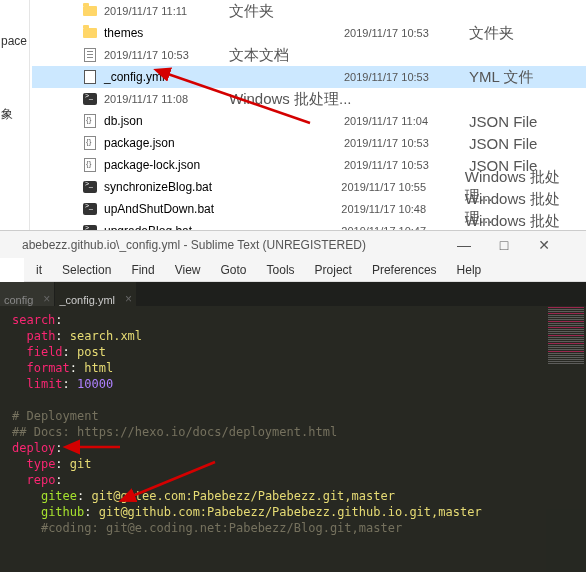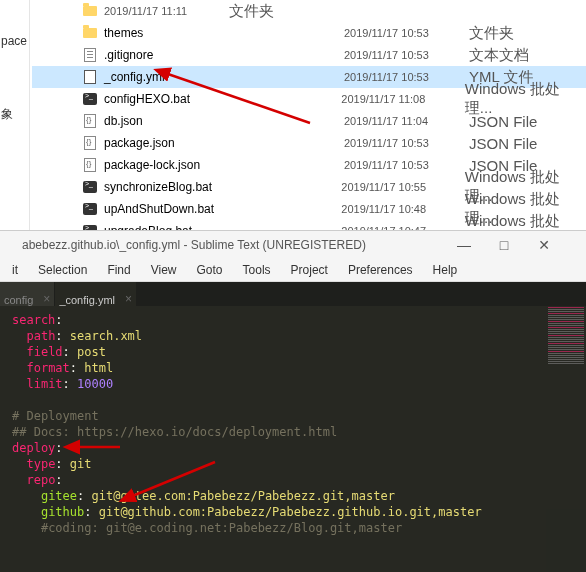--- a/index.html
+++ b/index.html
@@ -23,21 +23,21 @@
     .yml-icon { width: 12px; height: 14px; background: #fff; border: 1px solid #555; position: relative; }
     .bat-icon { width: 14px; height: 12px; background: #333; border-radius: 2px; position: relative; }
     .bat-icon::after { content: ">_"; color: #fff; font-size: 7px; position: absolute; left: 2px; top: -1px; }
     .json-icon { width: 12px; height: 14px; background: #fff; border: 1px solid #888; position: relative; }
     .json-icon::after { content: "{}"; font-size: 8px; color: #666; position: absolute; left: 1px; top: 0px; }
     
     .title-bar { display: flex; align-items: center; height: 28px; background: #f5f5f5; border-top: 1px solid #ccc; padding: 0 22px; color: #555; font-size: 12px; }
     .title-bar .title { flex: 1; }
     .title-bar .win-btn { width: 40px; text-align: center; color: #555; font-size: 14px; cursor: default; }
     
-    .menu-bar { display: flex; align-items: center; height: 24px; background: #f5f5f5; border-bottom: 1px solid #ddd; padding: 0 2px; color: #333; font-size: 12px; }
+    .menu-bar { display: flex; align-items: center; height: 24px; background: #f5f5f5; border-bottom: 1px solid #ddd; padding: 0 2px; color: #333; font-size: 12px; margin-left: 24px; }
     .menu-bar .item { padding: 3px 10px; cursor: default; }
     
     .editor { background: #272822; height: 290px; position: relative; overflow: hidden; }
     .tabs { display: flex; background: #1e1f1c; height: 24px; }
     .tab { display: flex; align-items: flex-end; padding: 0 4px; color: #888; font-size: 11px; gap: 10px; background: #34352f; margin-right: 1px; cursor: default; }
     .tab.active { background: #272822; color: #ccc; }
     .tab .close { color: #666; font-size: 12px; }
     
     .code-area { padding: 6px 12px; font-family: "Consolas", monospace; font-size: 12px; line-height: 16px; color: #f8f8f2; white-space: pre; }
     .kw { color: #f92672; }
@@ -74,37 +74,35 @@
           <span class="folder-icon"></span>
         </span>
         <span class="name">themes</span>
         <span class="date">2019/11/17 10:53</span>
         <span class="type">文件夹</span>
       </div>
       <div class="file-row">
         <span class="icon">
           <span class="txt-icon"></span>
         </span>
-        <span class="name">.gitignore</span>
         <span class="date">2019/11/17 10:53</span>
         <span class="type">文本文档</span>
       </div>
       <div class="file-row selected">
         <span class="icon">
           <span class="yml-icon"></span>
         </span>
         <span class="name">_config.yml</span>
         <span class="date">2019/11/17 10:53</span>
         <span class="type">YML 文件</span>
       </div>
       <div class="file-row">
         <span class="icon">
           <span class="bat-icon"></span>
         </span>
-        <span class="name">configHEXO.bat</span>
         <span class="date">2019/11/17 11:08</span>
         <span class="type">Windows 批处理...</span>
       </div>
       <div class="file-row">
         <span class="icon">
           <span class="json-icon"></span>
         </span>
         <span class="name">db.json</span>
         <span class="date">2019/11/17 11:04</span>
         <span class="type">JSON File</span>

